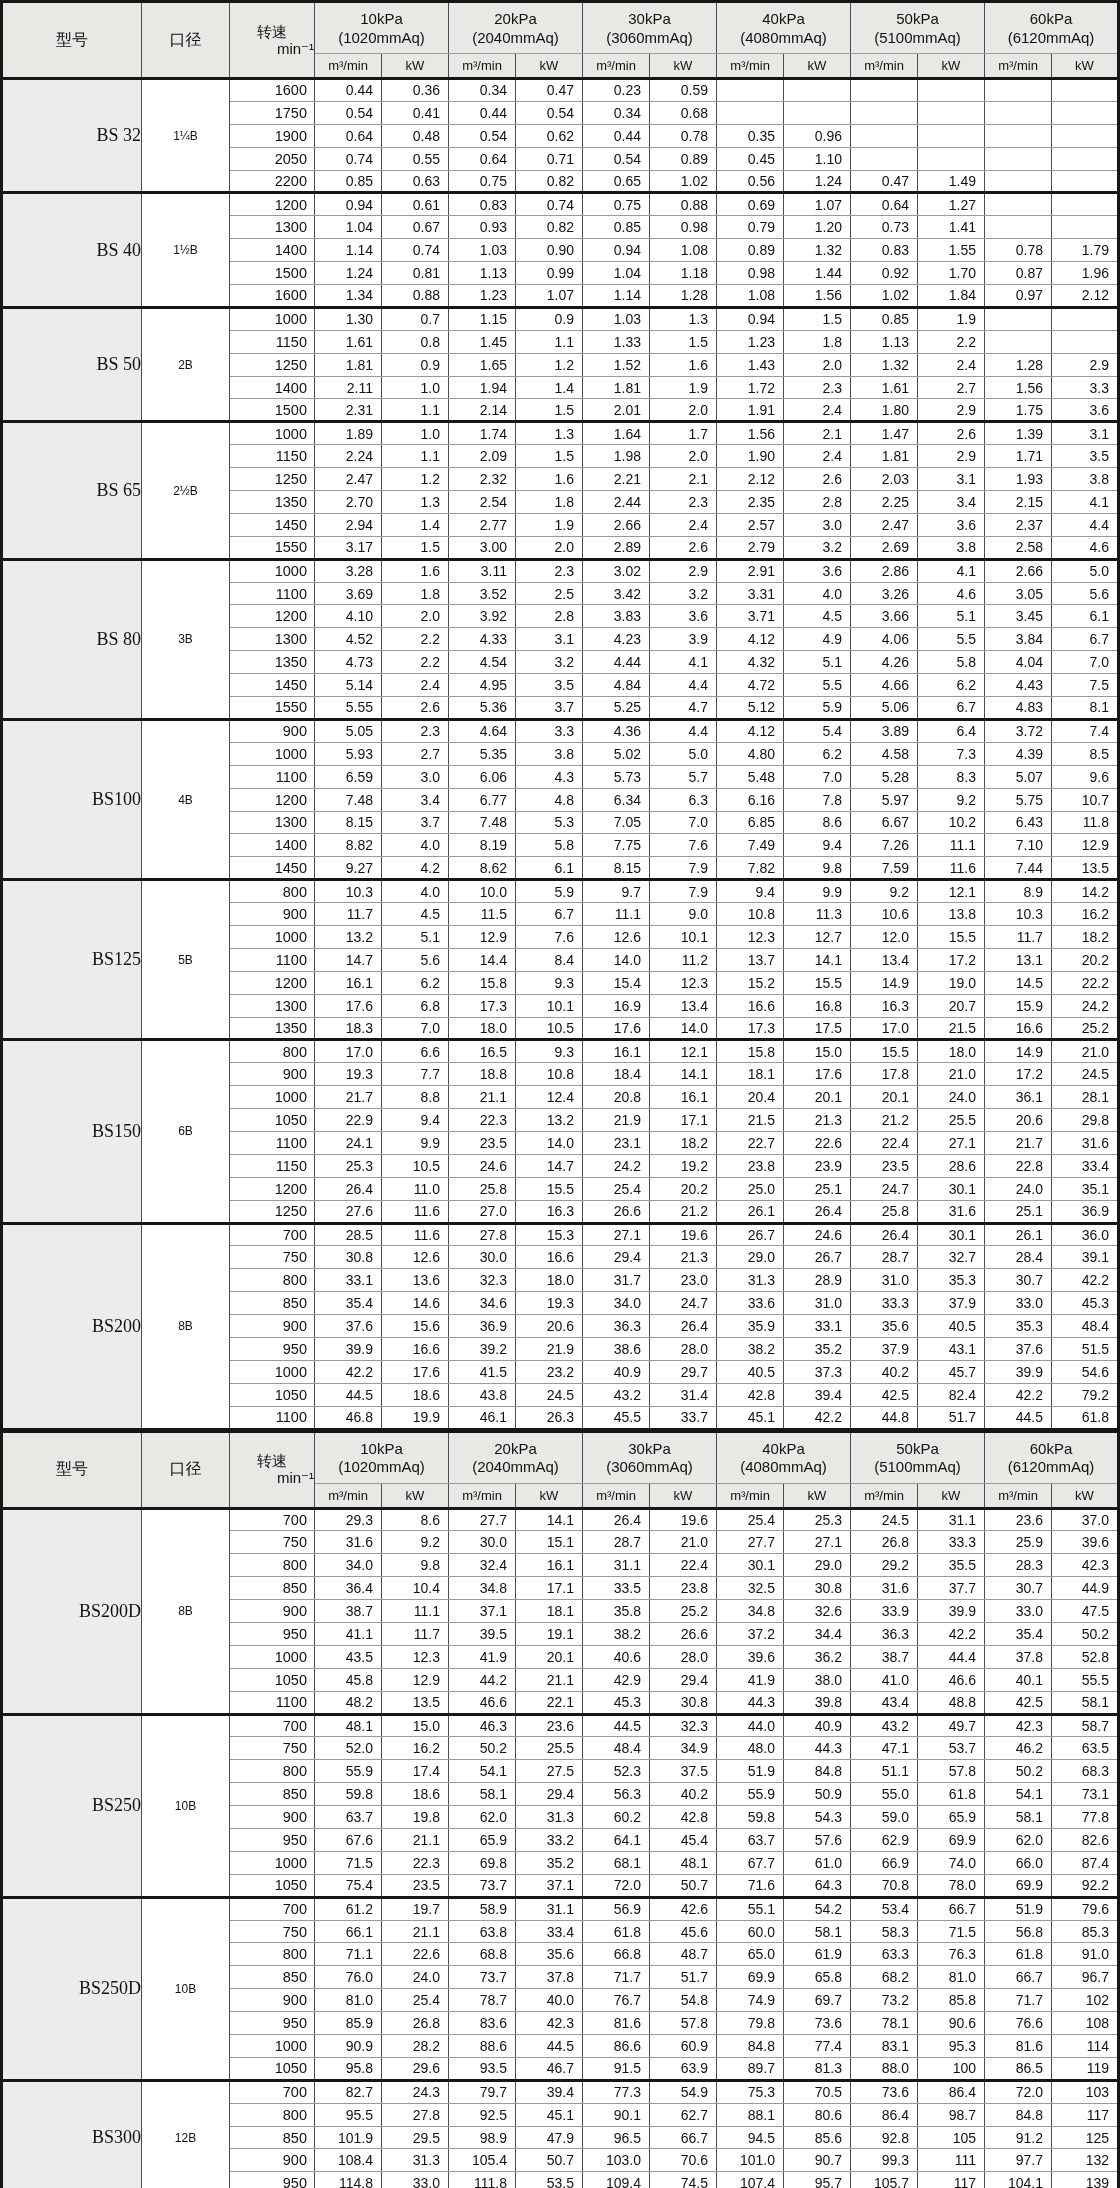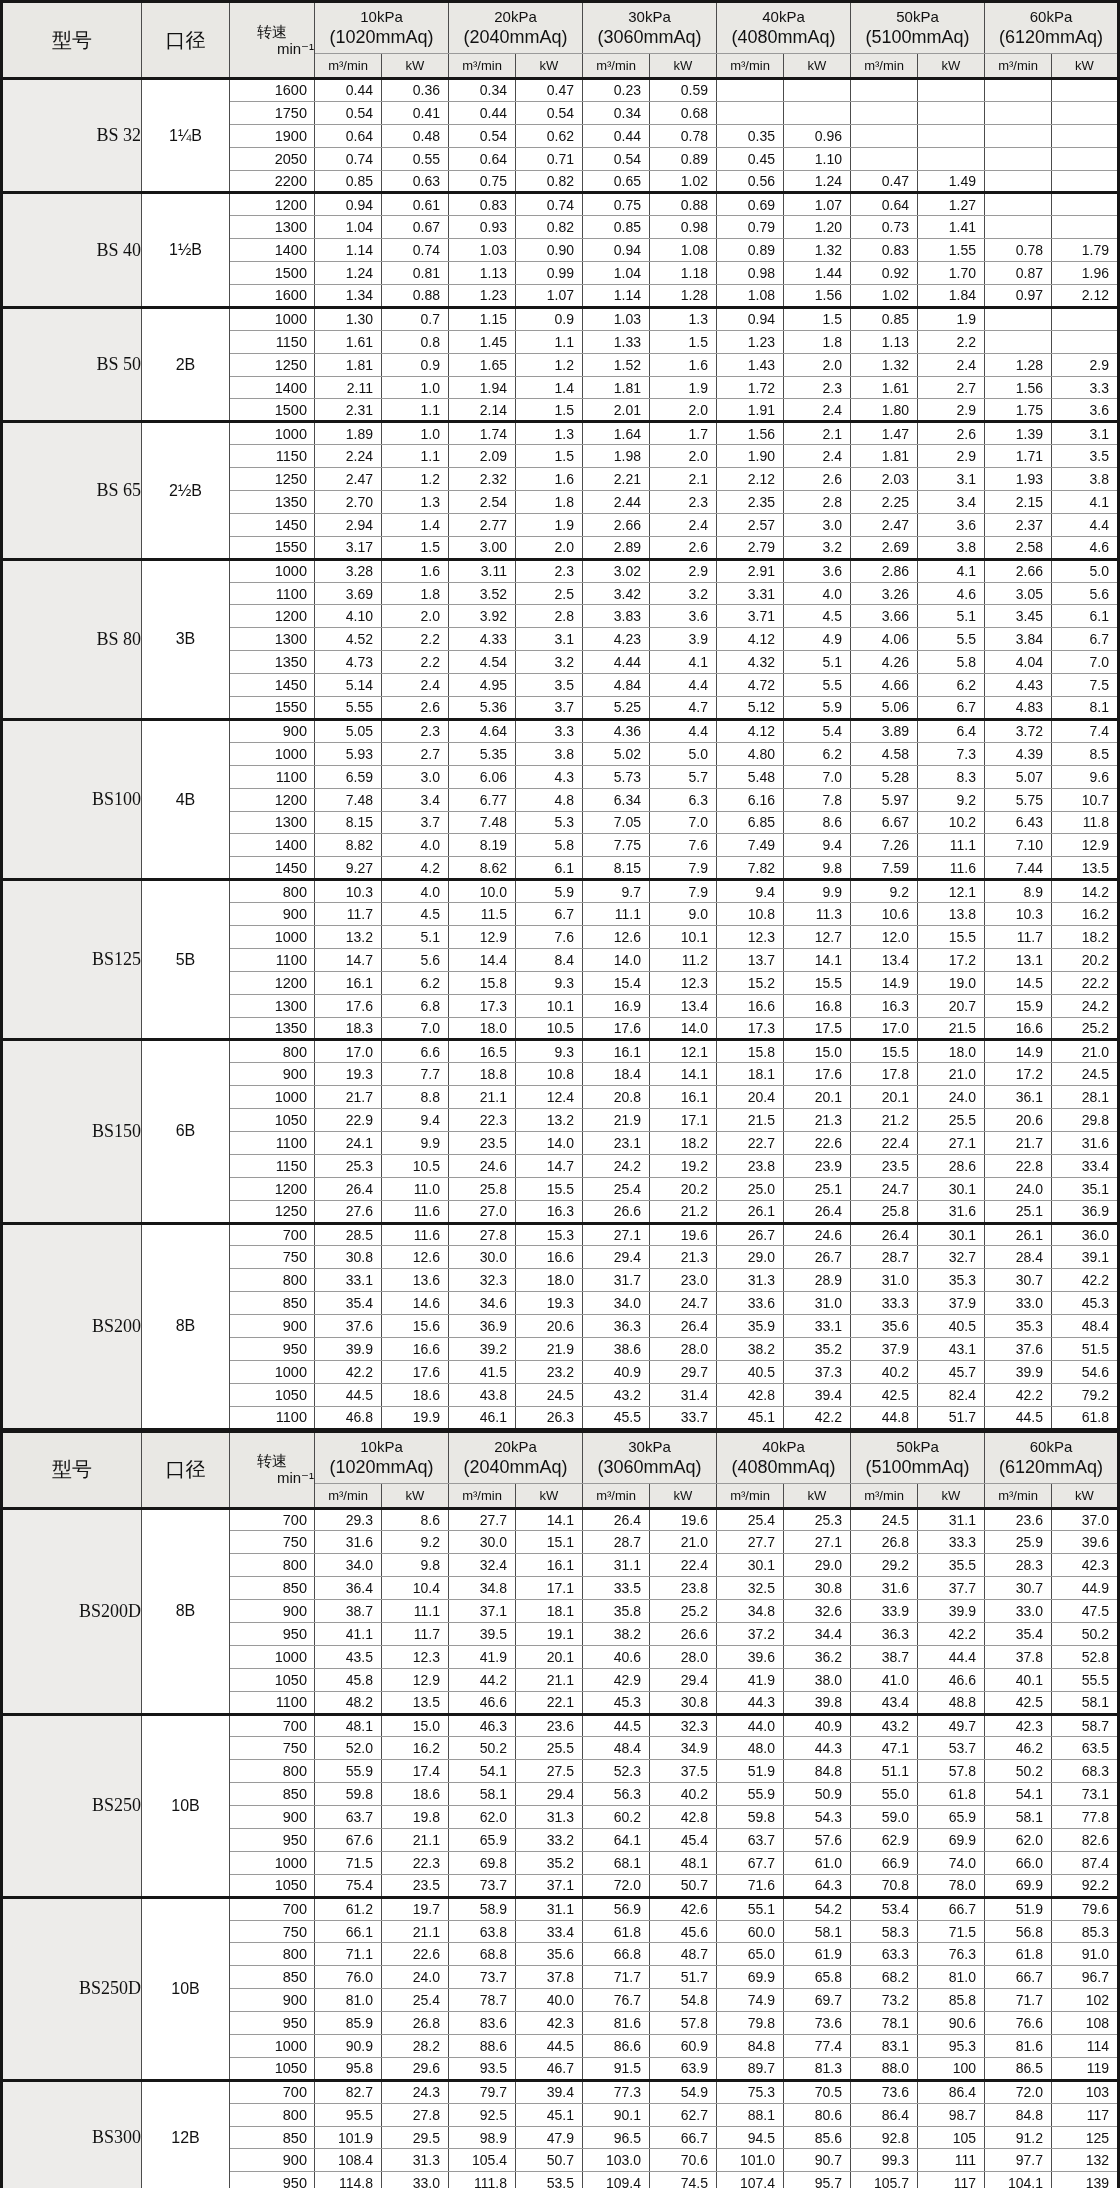--- a/index.html
+++ b/index.html
@@ -6,28 +6,28 @@
   .page{width:1120px;font-family:"Liberation Sans","DejaVu Sans",sans-serif;color:#111;}
   table.spec{border-collapse:collapse;table-layout:fixed;width:1120px;border:3px solid #161616;}
   table.spec + table.spec{margin-top:-1px;}
   th,td{border-left:1px solid #4c4c4c;border-right:1px solid #4c4c4c;
         border-top:1px solid #9a9a9a;border-bottom:1px solid #9a9a9a;
         overflow:hidden;white-space:nowrap;padding:0;}
   thead th{background:#e9e8e4;font-weight:normal;}
   thead{border-bottom:3px solid #161616;}
   tr.hrow1 th{height:50px;vertical-align:middle;}
   tr.hrow2 th{height:23px;font-size:13px;}
-  th.big{font-size:20px;}
+  th.big{font-size:16px;}
   .kpa{font-size:15px;line-height:1.25;}
-  .mmaq{font-size:18px;line-height:1.15;}
+  .mmaq{font-size:15px;line-height:1.15;}
   .spd1{font-size:15px;line-height:1.2;}
   .spd2{font-size:15px;line-height:1.1;text-align:right;}
   tbody tr{height:22.9px;}
   td.model{background:#edecea;font-size:18px;text-align:right;vertical-align:middle;font-family:Liberation Serif, serif;}
-  td.bore{background:#ffffff;font-size:16px;text-align:center;vertical-align:middle;}
+  td.bore{background:#ffffff;font-size:12px;text-align:center;vertical-align:middle;}
   td.speed{font-size:14.5px;text-align:right;padding-right:7px;background:#fff;}
   td.val{font-size:14px;text-align:right;padding-right:8px;background:#fff;}
   tbody tr.group-start td{border-top:3px solid #161616;}
   tbody tr:first-child td{border-top:none;}
 </style>
 </head>
 <body>
 
 <div class="page" id="page-root">
     <table class="spec">

